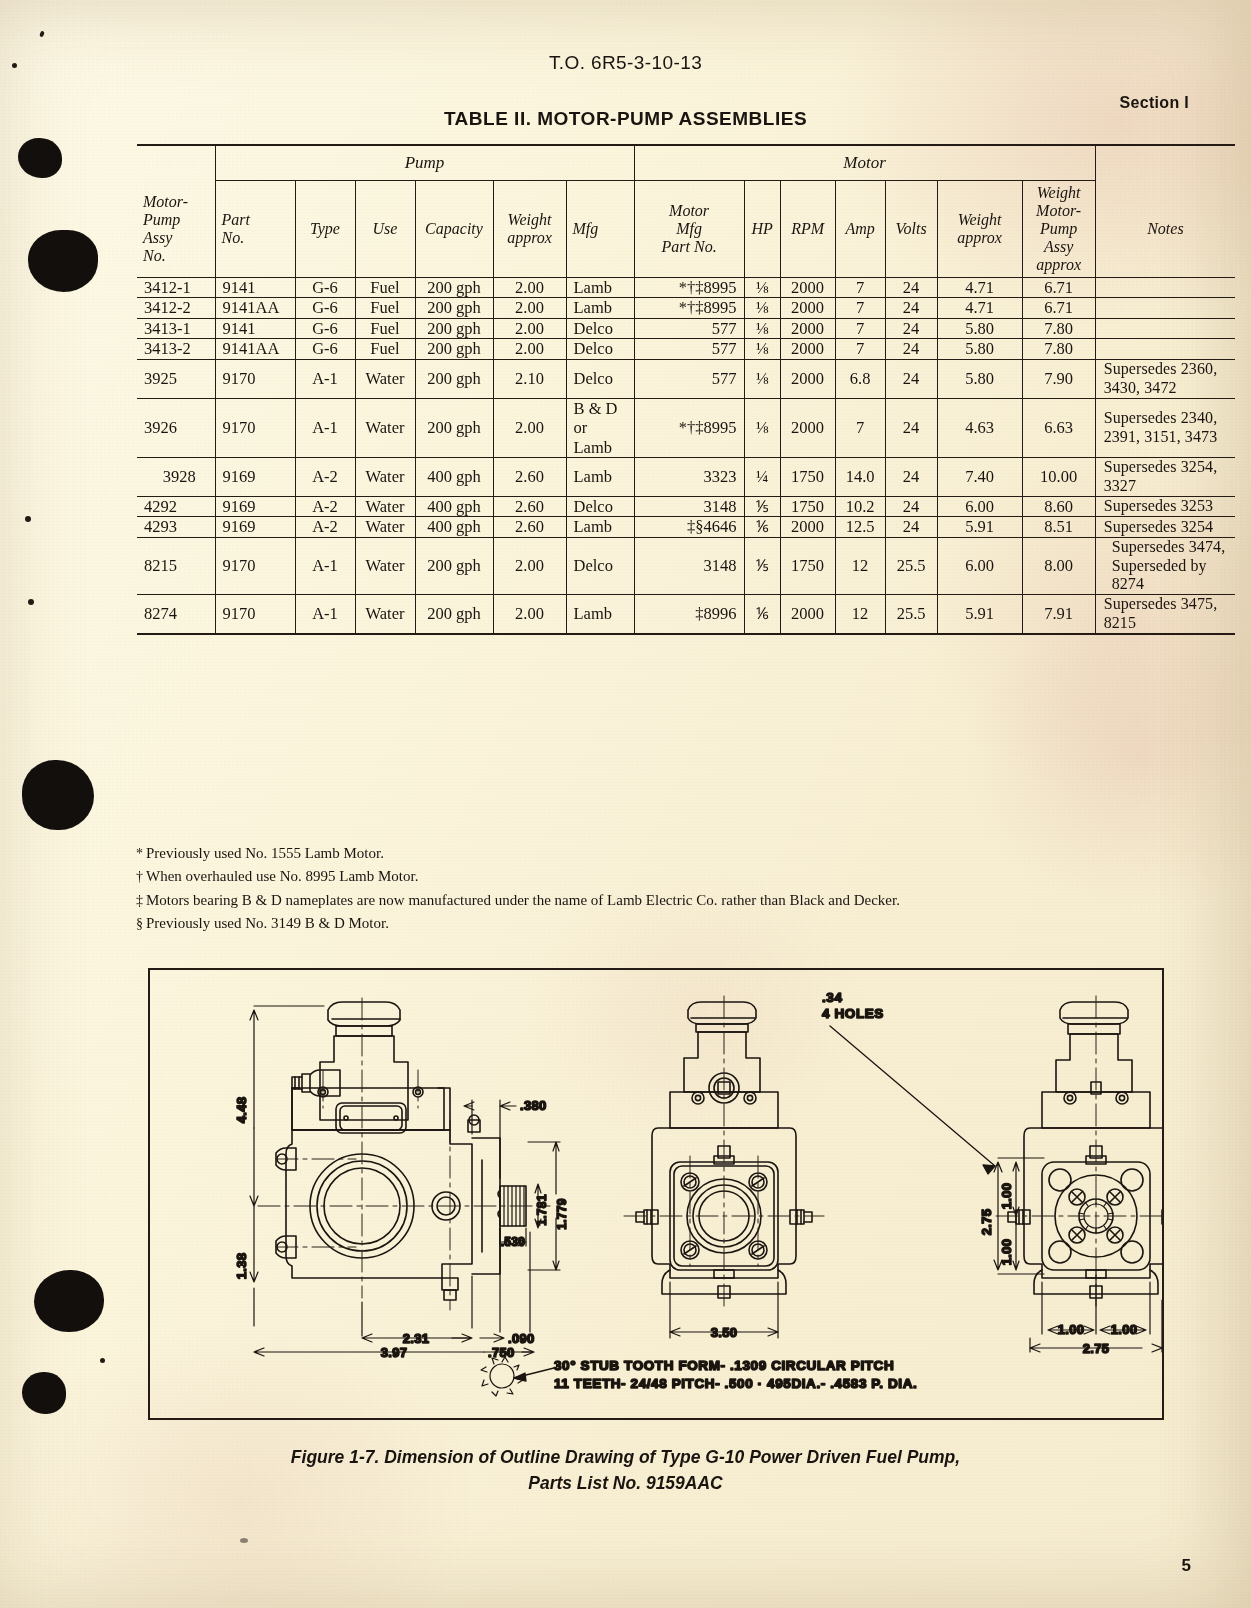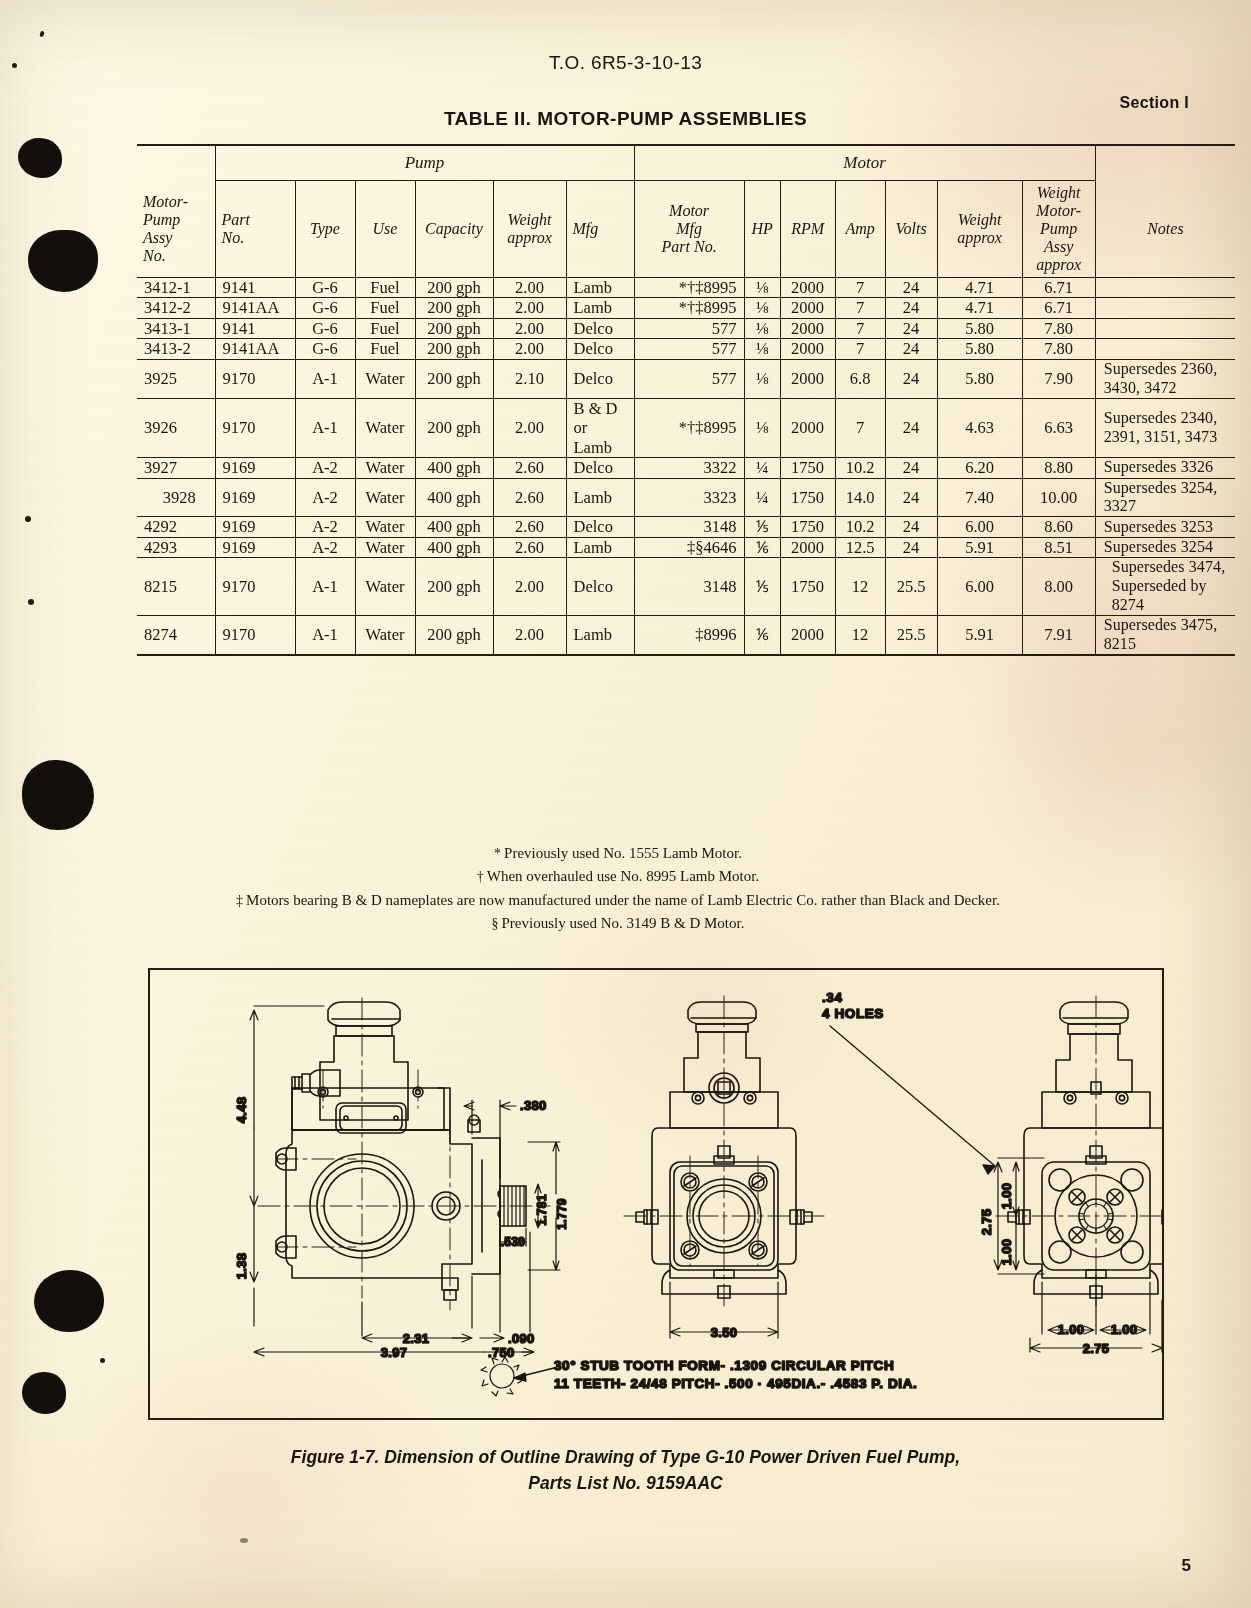--- a/index.html
+++ b/index.html
@@ -124,22 +124,22 @@
   }
   td.d.l  { text-align: left;  padding-left: 7px; }
   td.d.r  { text-align: right; padding-right: 7px; }
   td.d.notes { text-align: left; padding-left: 8px; font-size: 16px; letter-spacing:.1px;}
   td.d.mfg { text-align: left; padding-left: 7px; }
 
   .frac { font-size: 16px; }
 
   
   .footnotes {
-    position: absolute; left: 128px; top: 842px; width: 980px;
-    font-size: 15px; line-height: 1.55; text-align: center;
+    position: absolute; left: 136px; top: 842px; width: 980px;
+    font-size: 15px; line-height: 1.55;
   }
   .footnotes div { white-space: nowrap; }
   .fmark { font-size: 14px; padding-right: 3px; }
 
   
   .figbox {
     position: absolute; left: 148px; top: 968px;
     width: 1012px; height: 448px;
     border: 2.4px solid #241b14;
     background: transparent;
@@ -364,37 +364,20 @@
           <td class="d r rule-thin">*†‡8995</td>
           <td class="d frac rule-thin">⅛</td>
           <td class="d rule-thin">2000</td>
           <td class="d rule-thin">7</td>
           <td class="d rule-thin">24</td>
           <td class="d rule-thin">4.63</td>
           <td class="d rule-thin">6.63</td>
           <td class="d notes rule-thin" style="border-right: none;">Supersedes  2340, 2391, 3151, 3473</td>
         </tr>
         <tr>
-          <td class="d l rule-thin" style="border-left: none;">3927</td>
-          <td class="d l rule-thin">9169</td>
-          <td class="d rule-thin">A-2</td>
-          <td class="d rule-thin">Water</td>
-          <td class="d rule-thin">400 gph</td>
-          <td class="d rule-thin">2.60</td>
-          <td class="d mfg rule-thin">Delco</td>
-          <td class="d r rule-thin">3322</td>
-          <td class="d frac rule-thin">¼</td>
-          <td class="d rule-thin">1750</td>
-          <td class="d rule-thin">10.2</td>
-          <td class="d rule-thin">24</td>
-          <td class="d rule-thin">6.20</td>
-          <td class="d rule-thin">8.80</td>
-          <td class="d notes rule-thin" style="border-right: none;">Supersedes   3326</td>
-        </tr>
-        <tr>
           <td class="d l rule-thin" style="border-left: none; text-align: center;">3928</td>
           <td class="d l rule-thin">9169</td>
           <td class="d rule-thin">A-2</td>
           <td class="d rule-thin">Water</td>
           <td class="d rule-thin">400 gph</td>
           <td class="d rule-thin">2.60</td>
           <td class="d mfg rule-thin">Lamb</td>
           <td class="d r rule-thin">3323</td>
           <td class="d frac rule-thin">¼</td>
           <td class="d rule-thin">1750</td>

